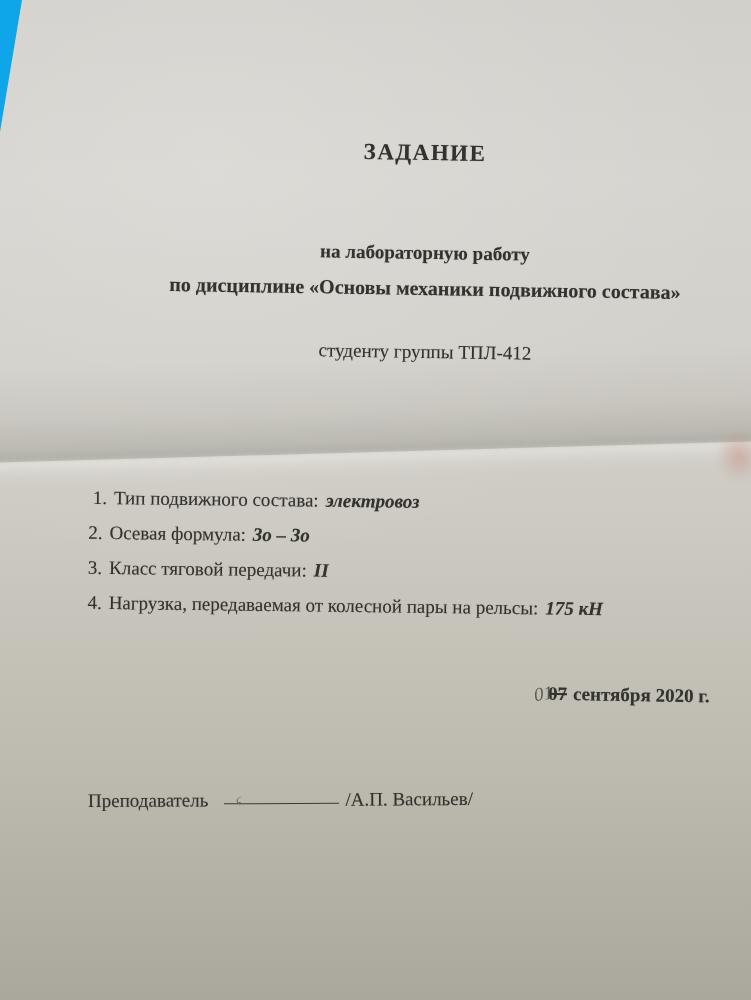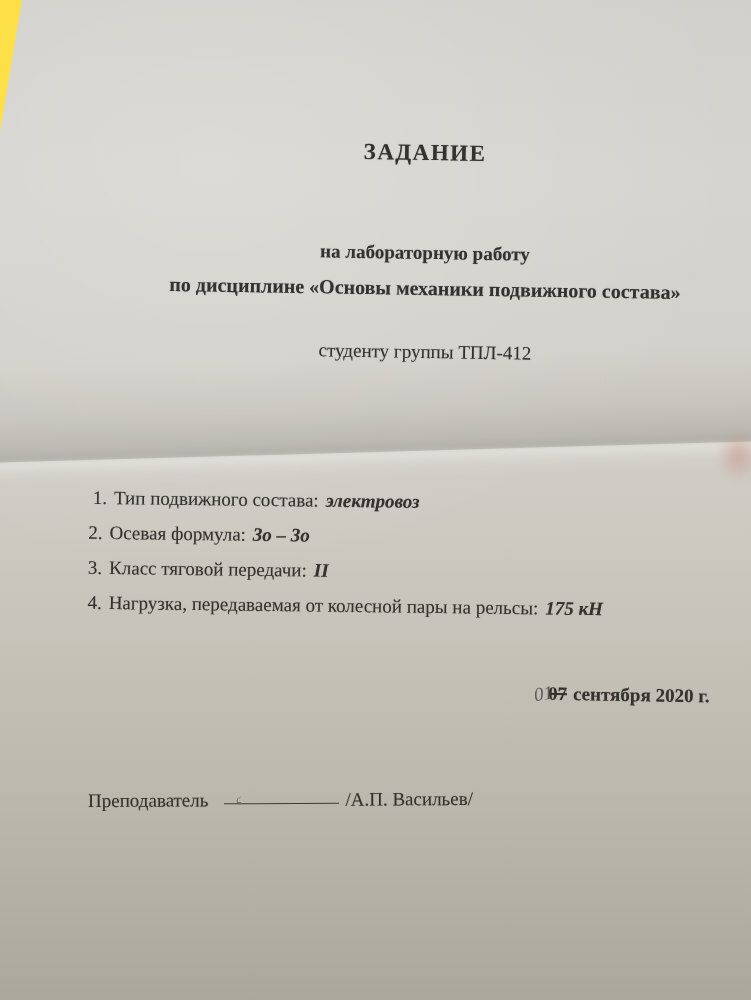--- a/index.html
+++ b/index.html
@@ -5,21 +5,21 @@
   html, body {
     margin: 0;
     padding: 0;
     background: #20231a;
   }
   .photo {
     position: relative;
     width: 751px;
     height: 1000px;
     overflow: hidden;
-    background: #fde047;
+    background: #0ea5e9;
     font-family: "Liberation Serif", "DejaVu Serif", serif;
   }
   .paper {
     position: absolute;
     inset: 0;
     clip-path: polygon(22px 0, 100% 0, 100% 100%, 0 100%, 0 132px);
     background:
       radial-gradient(900px 700px at 28% 16%, rgba(255,255,255,0.16), rgba(255,255,255,0) 60%),
       linear-gradient(to bottom,
         #d2d0cb 0%,

